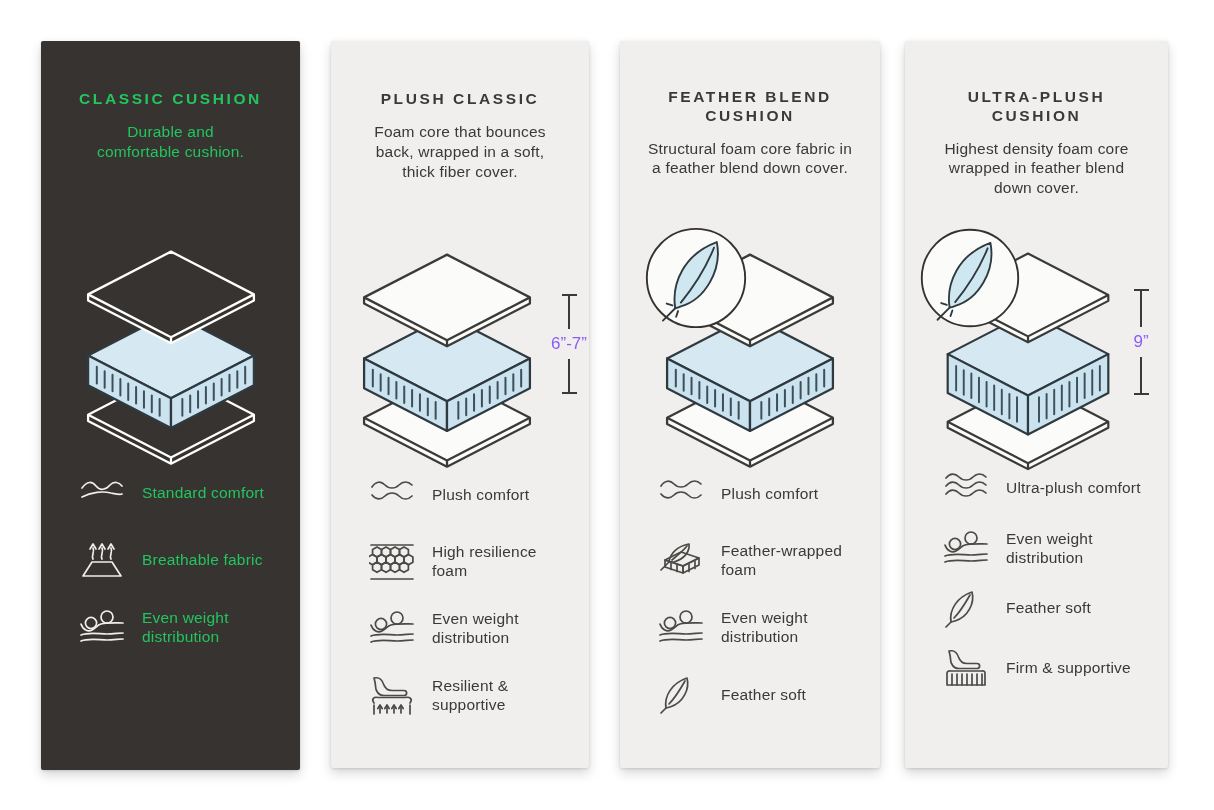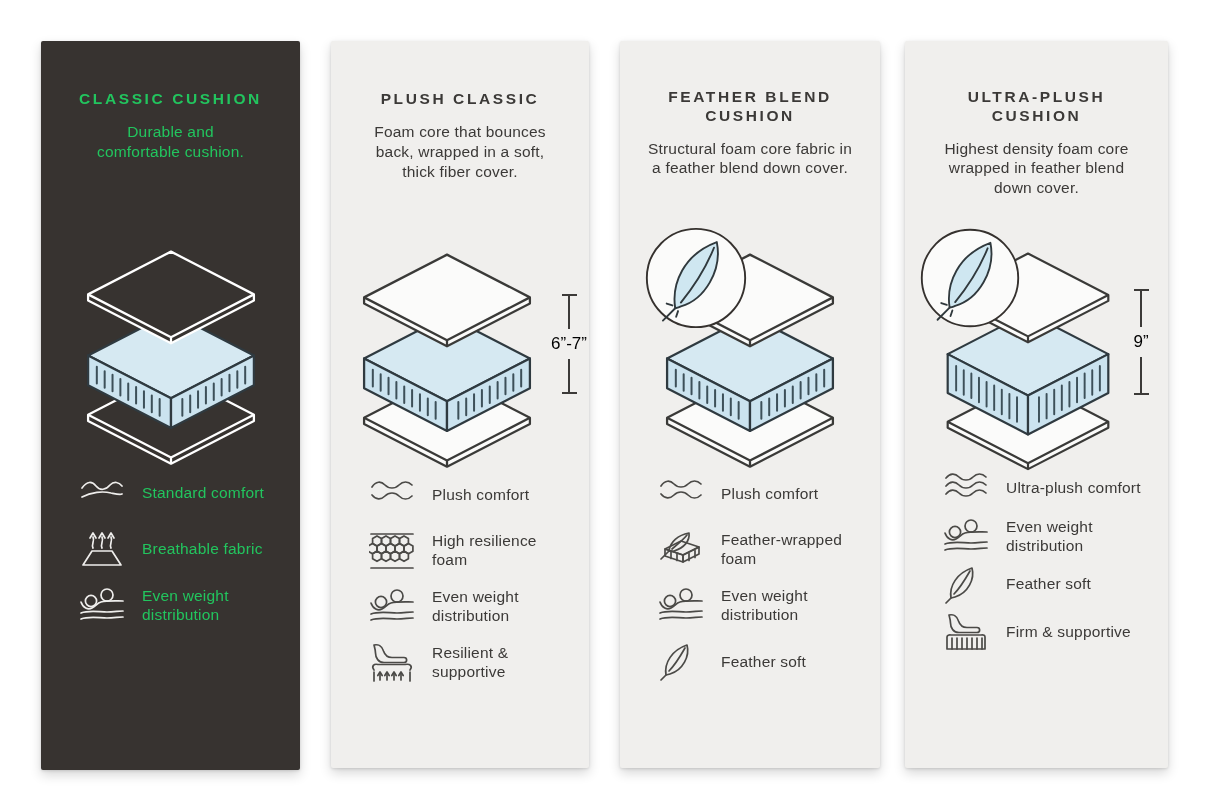--- a/index.html
+++ b/index.html
@@ -49,27 +49,27 @@
   #card-ultra   .badge{left:-16px;top:-24px;width:102px;height:102px;}
   .badge-circle{fill:#fbfbfa;stroke:#35312e;stroke-width:2;}
   .feather-fill{fill:#cfe7f1;stroke:#30393d;stroke-width:2;stroke-linejoin:round;}
   .feather-line{fill:none;stroke:#30393d;stroke-width:2;stroke-linecap:round;}
 
   .measure{position:absolute;display:flex;flex-direction:column;align-items:center;width:40px;}
   #card-plush .measure{right:-46px;top:42px;height:100px;}
   #card-ultra .measure{right:-40px;top:38px;height:106px;}
   .m-cap{width:15px;height:2px;background:#3c3a38;flex:none;}
   .m-line{width:2px;flex:1;background:#3c3a38;}
-  .m-label{font-size:17px;color:#000000;padding:5px 0;white-space:nowrap;}
-
-  .features{display:flex;flex-direction:column;gap:16px;padding-left:36px;text-align:left;}
+  .m-label{font-size:17px;color:#8b5cf6;padding:5px 0;white-space:nowrap;}
+
+  .features{display:flex;flex-direction:column;gap:27px;padding-left:36px;text-align:left;}
   #card-classic .features{margin-top:5px;}
   #card-plush   .features{margin-top:3px;}
   #card-feather .features{margin-top:2px;}
-  #card-ultra   .features{margin-top:-5px;gap:8px;}
+  #card-ultra   .features{margin-top:-5px;gap:20px;}
   .feature{display:flex;align-items:center;gap:15px;min-height:40px;}
   .ficon{width:50px;flex:none;display:flex;justify-content:center;align-items:center;}
   .ficon svg{width:46px;height:40px;fill:none;stroke:currentColor;stroke-width:1.7;stroke-linecap:round;stroke-linejoin:round;}
   .card.dark .ficon{color:#efeeec;}
   .card.light .ficon{color:#4b4a47;}
   .flabel{font-size:15.5px;line-height:1.22;white-space:pre-line;letter-spacing:.2px;}
 </style>
 </head>
 <body>
 

